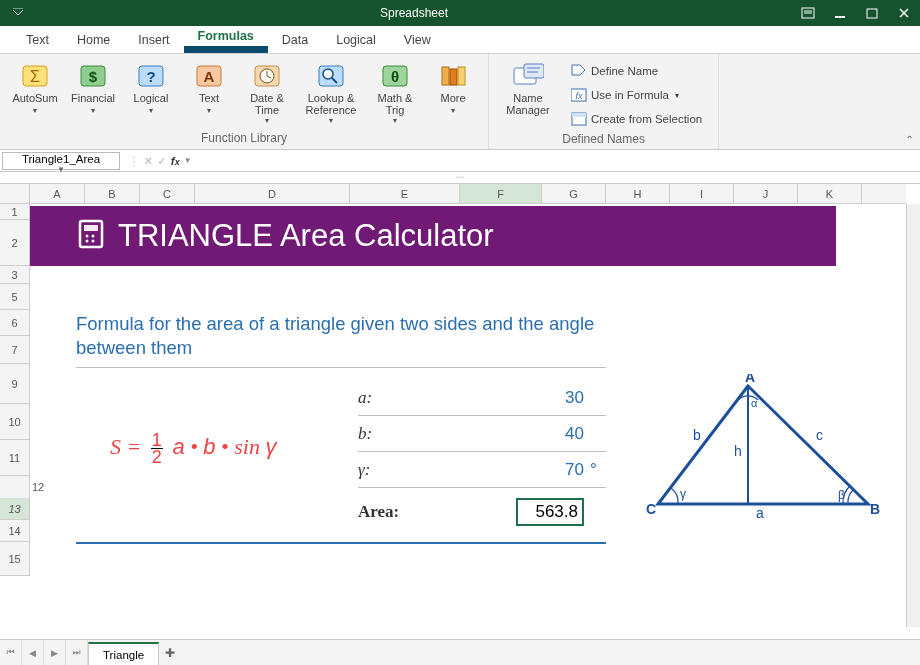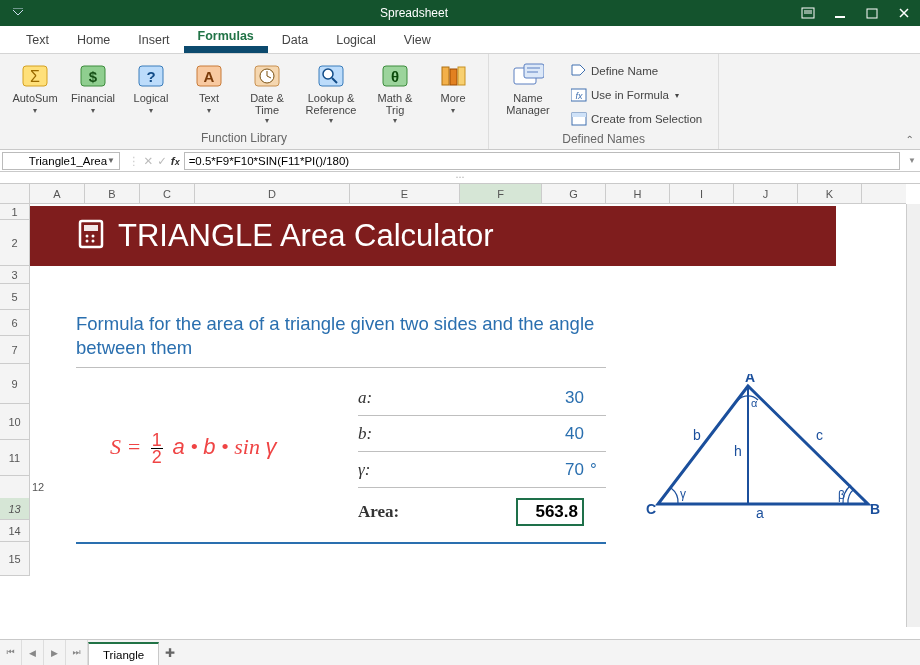--- a/index.html
+++ b/index.html
@@ -23,61 +23,61 @@
 .bigbtn { width: 54px; display:flex; flex-direction:column; align-items:center; gap:2px; font-size:11px; color:#444; cursor:pointer; padding-top:4px; }
 .bigbtn .ico { width:32px; height:28px; display:flex; align-items:center; justify-content:center; }
 .bigbtn .lbl { text-align:center; line-height:12px; }
 .bigbtn .caret { font-size:8px; color:#555; }
 .smallbtn-col { display:flex; flex-direction:column; justify-content:flex-start; gap:2px; padding:2px 4px; }
 .smallbtn { display:flex; align-items:center; gap:4px; font-size:11.5px; color:#444; cursor:pointer; height:22px; padding:0 4px; }
 .smallbtn .ico { width:16px; height:16px; display:flex; align-items:center; justify-content:center; }
 .ribbon .collapse { position:absolute; right:6px; bottom:4px; font-size:10px; color:#666; cursor:pointer; }
 
 .namebox-row { height: 22px; border-bottom:1px solid #c9c9c9; display:flex; align-items:center; font-size:11.5px; background:#fff; }
-.namebox { width: 118px; border:1px solid #bbb; height:18px; margin-left:2px; display:flex; align-items:center; padding:0 4px; justify-content:flex-end; }
+.namebox { width: 118px; border:1px solid #bbb; height:18px; margin-left:2px; display:flex; align-items:center; padding:0 4px; justify-content:flex-start;flex-direction:column; }
 .fx-ctrl { margin-left: 8px; display:flex; align-items:center; gap:4px; color:#888; }
 .fx-ctrl .sep { color:#ccc; }
 .fx-ctrl .fx { font-style:italic; font-weight:bold; color:#333; }
 .formula-input { flex:1; border:1px solid #bbb; height:18px; margin:0 4px 0 4px; padding:0 4px; font-size:11.5px; }
 .expand-row { height: 12px; border-bottom:1px solid #c9c9c9; background:#fff; text-align:center; font-size:9px; color:#888; line-height:11px; }
 
 .grid-area { position:relative; height: 443px; background:#fff; overflow:hidden; }
 .colheads { position:absolute; left:0; top:0; right:14px; height:20px; background:#f4f4f4; border-bottom:1px solid #ccc; display:flex; }
 .colheads .corner { width:30px; border-right:1px solid #ccc; }
 .colheads .ch { border-right:1px solid #ccc; text-align:center; font-size:11px; color:#555; line-height:20px; }
 .colheads .ch.sel { background:#d6e6d6; }
 .rowheads { position:absolute; left:0; top:20px; width:30px; background:#f4f4f4; border-right:1px solid #ccc; }
 .rowheads .rh { border-bottom:1px solid #ccc; text-align:center; font-size:11px; color:#555; }
 .rowheads .rh.sel { background:#d6e6d6; }
 
 .cells { position:absolute; left:30px; top:20px; right:14px; bottom:0; }
 .vscroll { position:absolute; right:0; top:20px; width:14px; bottom:0; background:#f0f0f0; border-left:1px solid #ccc; }
 
 .sheet-content { position:relative; width:100%; height:100%; }
-.bluebar { position:absolute; left:0; top:2px; width: 806px; height: 60px; background:#7f1d1d; display:flex; align-items:center; padding-left: 46px; }
+.bluebar { position:absolute; left:0; top:2px; width: 806px; height: 60px; background:#701a75; display:flex; align-items:center; padding-left: 46px; }
 .bluebar .logo-icon { color:#fff; }
 .bluebar .htxt { color:#fff; font-size: 31px; font-weight:300; margin-left: 8px; }
 .bluebar .htxt b { font-weight:400; }
 
 .subtitle { position:absolute; left:46px; top: 108px; width: 530px; font-size:18.5px; color:#2a6faf; line-height:24px; }
 .hr1 { position:absolute; left:46px; top: 163px; width: 530px; height:1px; background:#bfbfbf; }
 
 .formula-img { position:absolute; left:80px; top:228px; font-family: "Times New Roman", serif; font-size:22px; font-style:italic; color:#ef4444; }
 .formula-img .frac { display:inline-block; text-align:center; vertical-align:middle; font-style:normal; margin:0 4px; }
 .formula-img .frac .num { border-bottom:1px solid #000; font-size:18px; line-height:16px; padding:0 1px; }
 .formula-img .frac .den { font-size:18px; line-height:16px; }
 
 .valgrid { position:absolute; left:328px; top:176px; width:248px; }
 .valgrid .row { display:flex; align-items:center; border-bottom:1px solid #bfbfbf; height:36px; }
 .valgrid .row.last { border-bottom:none; }
 .valgrid .lab { width: 80px; font-size:17px; font-style:italic; color:#333; font-family:"Times New Roman", serif; }
 .valgrid .val { flex:1; text-align:right; font-size:17px; color:#2a6faf; padding-right:6px; }
 .valgrid .unit { width:16px; font-size:17px; color:#2a6faf; }
 .valgrid .arealab { font-weight:bold; font-size:17px; font-style:normal; font-family:"Segoe UI"; }
-.valgrid .areaval { font-weight:bold; color:#000; border: 2px solid #1e704a; padding: 2px 4px; display:inline-block; min-width: 68px; text-align:right; }
+.valgrid .areaval { font-weight:normal; color:#000; border: 2px solid #1e704a; padding: 2px 4px; display:inline-block; min-width: 68px; text-align:right; }
 .hr2 { position:absolute; left:46px; top: 338px; width: 530px; height:2px; background:#2a6faf; }
 
 .triangle-dia { position:absolute; left: 608px; top: 170px; width: 250px; height: 150px; }
 
 .sheettabs { position:absolute; bottom:0; left:0; right:0; height:26px; border-top:1px solid #c9c9c9; background:#f4f4f4; display:flex; align-items:stretch; }
 .sheettabs .navbtns { display:flex; }
 .sheettabs .navbtns .nb { width:22px; display:flex; align-items:center; justify-content:center; font-size:9px; color:#888; cursor:pointer; border-right:1px solid #ddd; }
 .sheettabs .tab { background:#fff; border:1px solid #c9c9c9; border-top:2px solid #217346; border-bottom:none; padding:0 14px; font-size:11.5px; display:flex; align-items:center; margin-top:2px; }
 .sheettabs .add { width:22px; display:flex; align-items:center; justify-content:center; font-size:12px; color:#666; cursor:pointer; }
 
@@ -275,21 +275,20 @@
   <div class="namebox">
     <span>Triangle1_Area</span>
     <span style="font-size:8px;color:#666">▼</span>
   </div>
   <div class="fx-ctrl">
     <span class="sep">⋮</span>
     <span style="color:#bbb">✕</span>
     <span style="color:#bbb">✓</span>
     <span class="fx">f<span style="font-size:9px">x</span></span>
   </div>
-  <input class="formula-input" value="=0.5*F9*F10*SIN(F11*PI()/180)" style="">
   <span style="width:16px;text-align:center;font-size:8px;color:#888">▼</span>
 </div>
 <div class="expand-row">⋯</div>
 
 <div class="grid-area">
   <div class="colheads" id="colheads">
     <div class="corner"></div>
   <div class="ch" style="width: 55px;">A</div>
       <div class="ch" style="width: 55px;">B</div>
       <div class="ch" style="width: 55px;">C</div>

